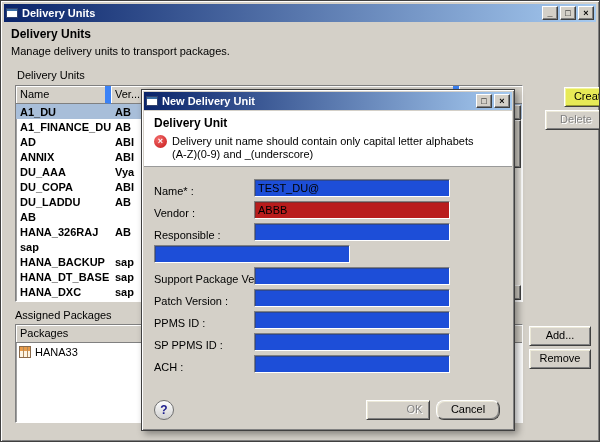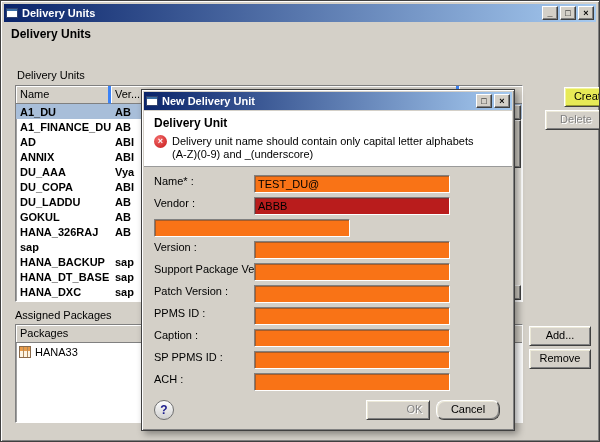--- a/index.html
+++ b/index.html
@@ -26,21 +26,21 @@
   .h-sub { position:absolute; left:10px; top:44px; }
   .du-label { position:absolute; left:16px; top:68px; }
   .assigned-label { position:absolute; left:14px; top:308px; }
 
   .table { position:absolute; background:#fff; border:1px solid; border-color:#808080 #fff #fff #808080;
     box-shadow: inset 1px 1px 0 rgba(64,64,64,.5); overflow:hidden; }
   .du-table { left:14px; top:84px; width:508px; height:217px; }
   .pkg-table { left:14px; top:323px; width:508px; height:99px; }
 
   .thead { display:flex; height:18px; background:#d4d0c8; }
-  .th { border-right:3px solid #3b82f6; border-bottom:1px solid #808080;
+  .th { border-right:6px solid #3b82f6; border-bottom:1px solid #808080;
     box-shadow: inset 1px 1px 0 #fff; padding:2px 4px; white-space:nowrap; overflow:hidden; }
   .th.c-name { width:95px; } .th.c-vendor { width:348px; } .th.c-ppms { flex:1; border-right:none; }
   .th.c-pkg { width:300px; } .th.c-fill { flex:1; border-right:none; }
 
   .trow { display:flex; height:15px; align-items:center; }
   .trow.sel { background:var(--sel,#a8bed9); }
   .td { padding:0 4px; white-space:nowrap; overflow:hidden;font-weight:bold; }
   .td.c-name { width:95px; } .td.c-vendor { width:348px; }
   .td.c-ppms { flex:1; overflow:visible; font-size:10px; }
 
@@ -73,23 +73,23 @@
   .dlg-head { position:absolute; top:21px; left:2px; right:2px; height:56px; background:#fff;
     border-bottom:1px solid #9a9a9a; padding:5px 10px; }
   .dlg-heading { font-weight:bold; font-size:12px; }
   .err-row { display:flex; margin-top:5px; }
   .err-ico { width:13px; height:13px; border-radius:50%; flex:0 0 13px; margin-right:5px;
     background:radial-gradient(circle at 35% 30%, #f26a6a, var(--err,#c61818));
     color:#fff; font-size:9px; font-weight:bold; text-align:center; line-height:13px; }
   .err-text { font-size:11px; line-height:13px; }
   .dlg-body { position:absolute; top:77px; left:2px; right:2px; bottom:2px; }
   .fields { padding-top:8px; }
-  .frow { display:flex; align-items:flex-start; height:22px; padding-left:10px; }
+  .frow { display:flex; align-items:flex-end; height:22px; padding-left:10px; }
   .flabel { width:100px; font-size:11px; white-space:nowrap; }
-  .finput { width:196px; height:18px; background:#f97316; border:1px solid;
+  .finput { width:196px; height:18px; background:#1d4ed8; border:1px solid;
     border-color:#808080 #fff #fff #808080; box-shadow: inset 1px 1px 0 rgba(64,64,64,.45);
     font:11px "Liberation Sans",sans-serif; padding:0 3px; cursor:text; }
   .finput.ro { background:#b91c1c; cursor:default; }
   .help-btn { position:absolute; left:10px; bottom:8px; width:20px; height:20px; border-radius:50%;
     background:linear-gradient(#fefefe,#cfcfcf); border:1px solid #707070; font-weight:bold;
     font-size:12px; text-align:center; line-height:18px; color:#1a1a8c; }
   .dlg-ok { position:absolute; right:82px; bottom:8px; width:64px; height:20px;padding-left:33px; }
   .dlg-cancel { position:absolute; right:12px; bottom:8px; width:64px; height:20px;border-radius:8px; }
 </style>
 </head>
@@ -101,20 +101,21 @@
     <span class="win-ico"></span>
     <span class="ttext">Delivery Units</span>
     <span class="controls">
       <span class="tbtn">_</span>
       <span class="tbtn">□</span>
       <span class="tbtn">×</span>
     </span>
   </div>
 
   <div class="h-title">Delivery Units</div>
+  <div class="h-sub">Manage delivery units to transport packages.</div>
 
   <div class="du-label">Delivery Units</div>
 
   <div class="table du-table">
     <div class="thead">
       <div class="th c-name">Name</div>
       <div class="th c-vendor">Ver...</div>
       <div class="th c-ppms">PPMS ID</div>
     </div>
     <div id="du-body">
@@ -147,21 +148,20 @@
           <div class="td c-name">DU_COPA</div>
           <div class="td c-vendor">ABI</div>
           <div class="td c-ppms"></div>
         </div>
         <div class="trow">
           <div class="td c-name">DU_LADDU</div>
           <div class="td c-vendor">AB</div>
           <div class="td c-ppms"></div>
         </div>
         <div class="trow">
-          <div class="td c-name">GOKUL</div>
           <div class="td c-vendor">AB</div>
           <div class="td c-ppms"></div>
         </div>
         <div class="trow">
           <div class="td c-name">HANA_326RAJ</div>
           <div class="td c-vendor">AB</div>
           <div class="td c-ppms"></div>
         </div>
         <div class="trow">
           <div class="td c-vendor">sap</div>
@@ -234,40 +234,36 @@
       <div class="fields" id="dlg-fields">
           <div class="frow">
             <label class="flabel">Name* :</label>
             <input class="finput" value="TEST_DU@" style="">
           </div>
           <div class="frow">
             <label class="flabel">Vendor :</label>
             <input class="finput ro" value="ABBB" readonly="" style="">
           </div>
           <div class="frow">
-            <input class="finput" value="" style="">
-          </div>
-          <div class="frow">
-            <label class="flabel">Version :</label>
+            <label class="flabel">Responsible :</label>
+            <input class="finput" value="" style="">
+          </div>
+          <div class="frow">
             <input class="finput" value="" style="">
           </div>
           <div class="frow">
             <label class="flabel">Support Package Version :</label>
             <input class="finput" value="" style="">
           </div>
           <div class="frow">
             <label class="flabel">Patch Version :</label>
             <input class="finput" value="" style="">
           </div>
           <div class="frow">
             <label class="flabel">PPMS ID :</label>
-            <input class="finput" value="" style="">
-          </div>
-          <div class="frow">
-            <label class="flabel">Caption :</label>
             <input class="finput" value="" style="">
           </div>
           <div class="frow">
             <label class="flabel">SP PPMS ID :</label>
             <input class="finput" value="" style="">
           </div>
           <div class="frow">
             <label class="flabel">ACH :</label>
             <input class="finput" value="" style="">
           </div>

